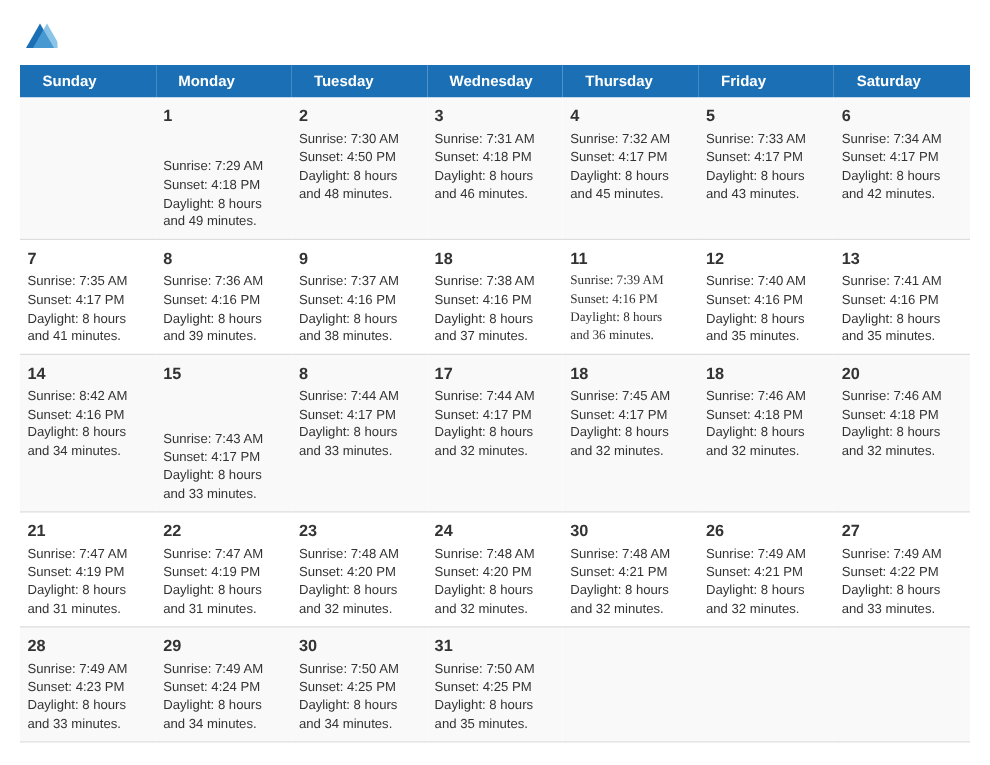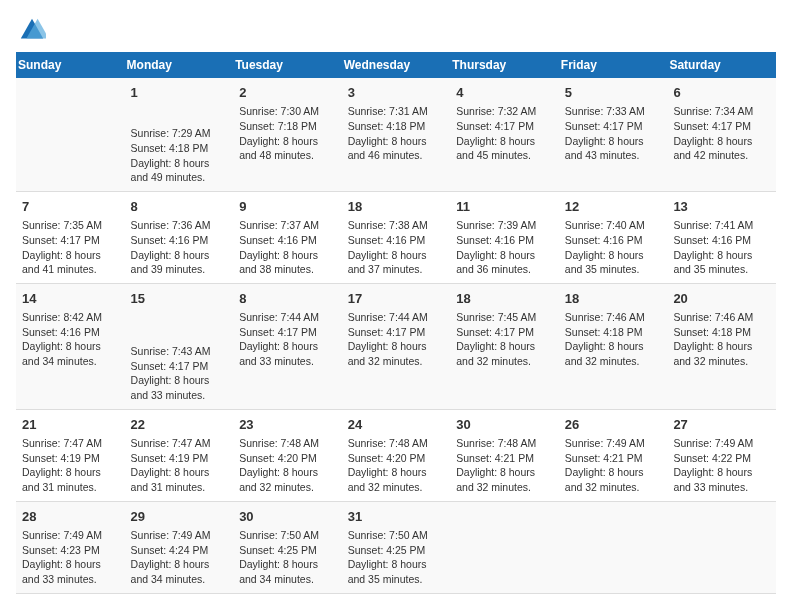--- a/index.html
+++ b/index.html
@@ -49,21 +49,21 @@
     }
     table {
       width: 100%;
       border-collapse: collapse;
       font-size: 11px;
     }
     thead th {
       background-color: #1a6fb5;
       color: #fff;
       text-align: left;
-      padding: 6px 2px;
+      padding: 6px 18px;
       font-size: 12px;
       font-weight: bold;
     }
     tbody tr {
       border-bottom: 1px solid #ddd;
     }
     tbody tr:nth-child(odd) {
       background-color: #f9f9f9;
     }
     tbody tr:nth-child(even) {
@@ -126,21 +126,21 @@
         <td>
           <span class="day-number">1</span>
           <div class="cell-info" style="white-space: pre-line; margin-top: 24px;">Sunrise: 7:29 AM
 Sunset: 4:18 PM
 Daylight: 8 hours
 and 49 minutes.</div>
         </td>
         <td>
           <span class="day-number">2</span>
           <div class="cell-info" style="white-space: pre-line;">Sunrise: 7:30 AM
-Sunset: 7:18 PM
+Sunset: 4:50 PM
 Daylight: 8 hours
 and 48 minutes.</div>
         </td>
         <td>
           <span class="day-number">3</span>
           <div class="cell-info" style="white-space: pre-line;">Sunrise: 7:31 AM
 Sunset: 4:18 PM
 Daylight: 8 hours
 and 46 minutes.</div>
         </td>
@@ -190,21 +190,21 @@
         </td>
         <td>
           <span class="day-number">18</span>
           <div class="cell-info" style="white-space: pre-line;">Sunrise: 7:38 AM
 Sunset: 4:16 PM
 Daylight: 8 hours
 and 37 minutes.</div>
         </td>
         <td>
           <span class="day-number">11</span>
-          <div class="cell-info" style="white-space: pre-line;">Sunrise: 7:39 AM
+          <div class="cell-info" style="white-space: pre-line; font-family: Liberation Serif, serif;">Sunrise: 7:39 AM
 Sunset: 4:16 PM
 Daylight: 8 hours
 and 36 minutes.</div>
         </td>
         <td>
           <span class="day-number">12</span>
           <div class="cell-info" style="white-space: pre-line;">Sunrise: 7:40 AM
 Sunset: 4:16 PM
 Daylight: 8 hours
 and 35 minutes.</div>

